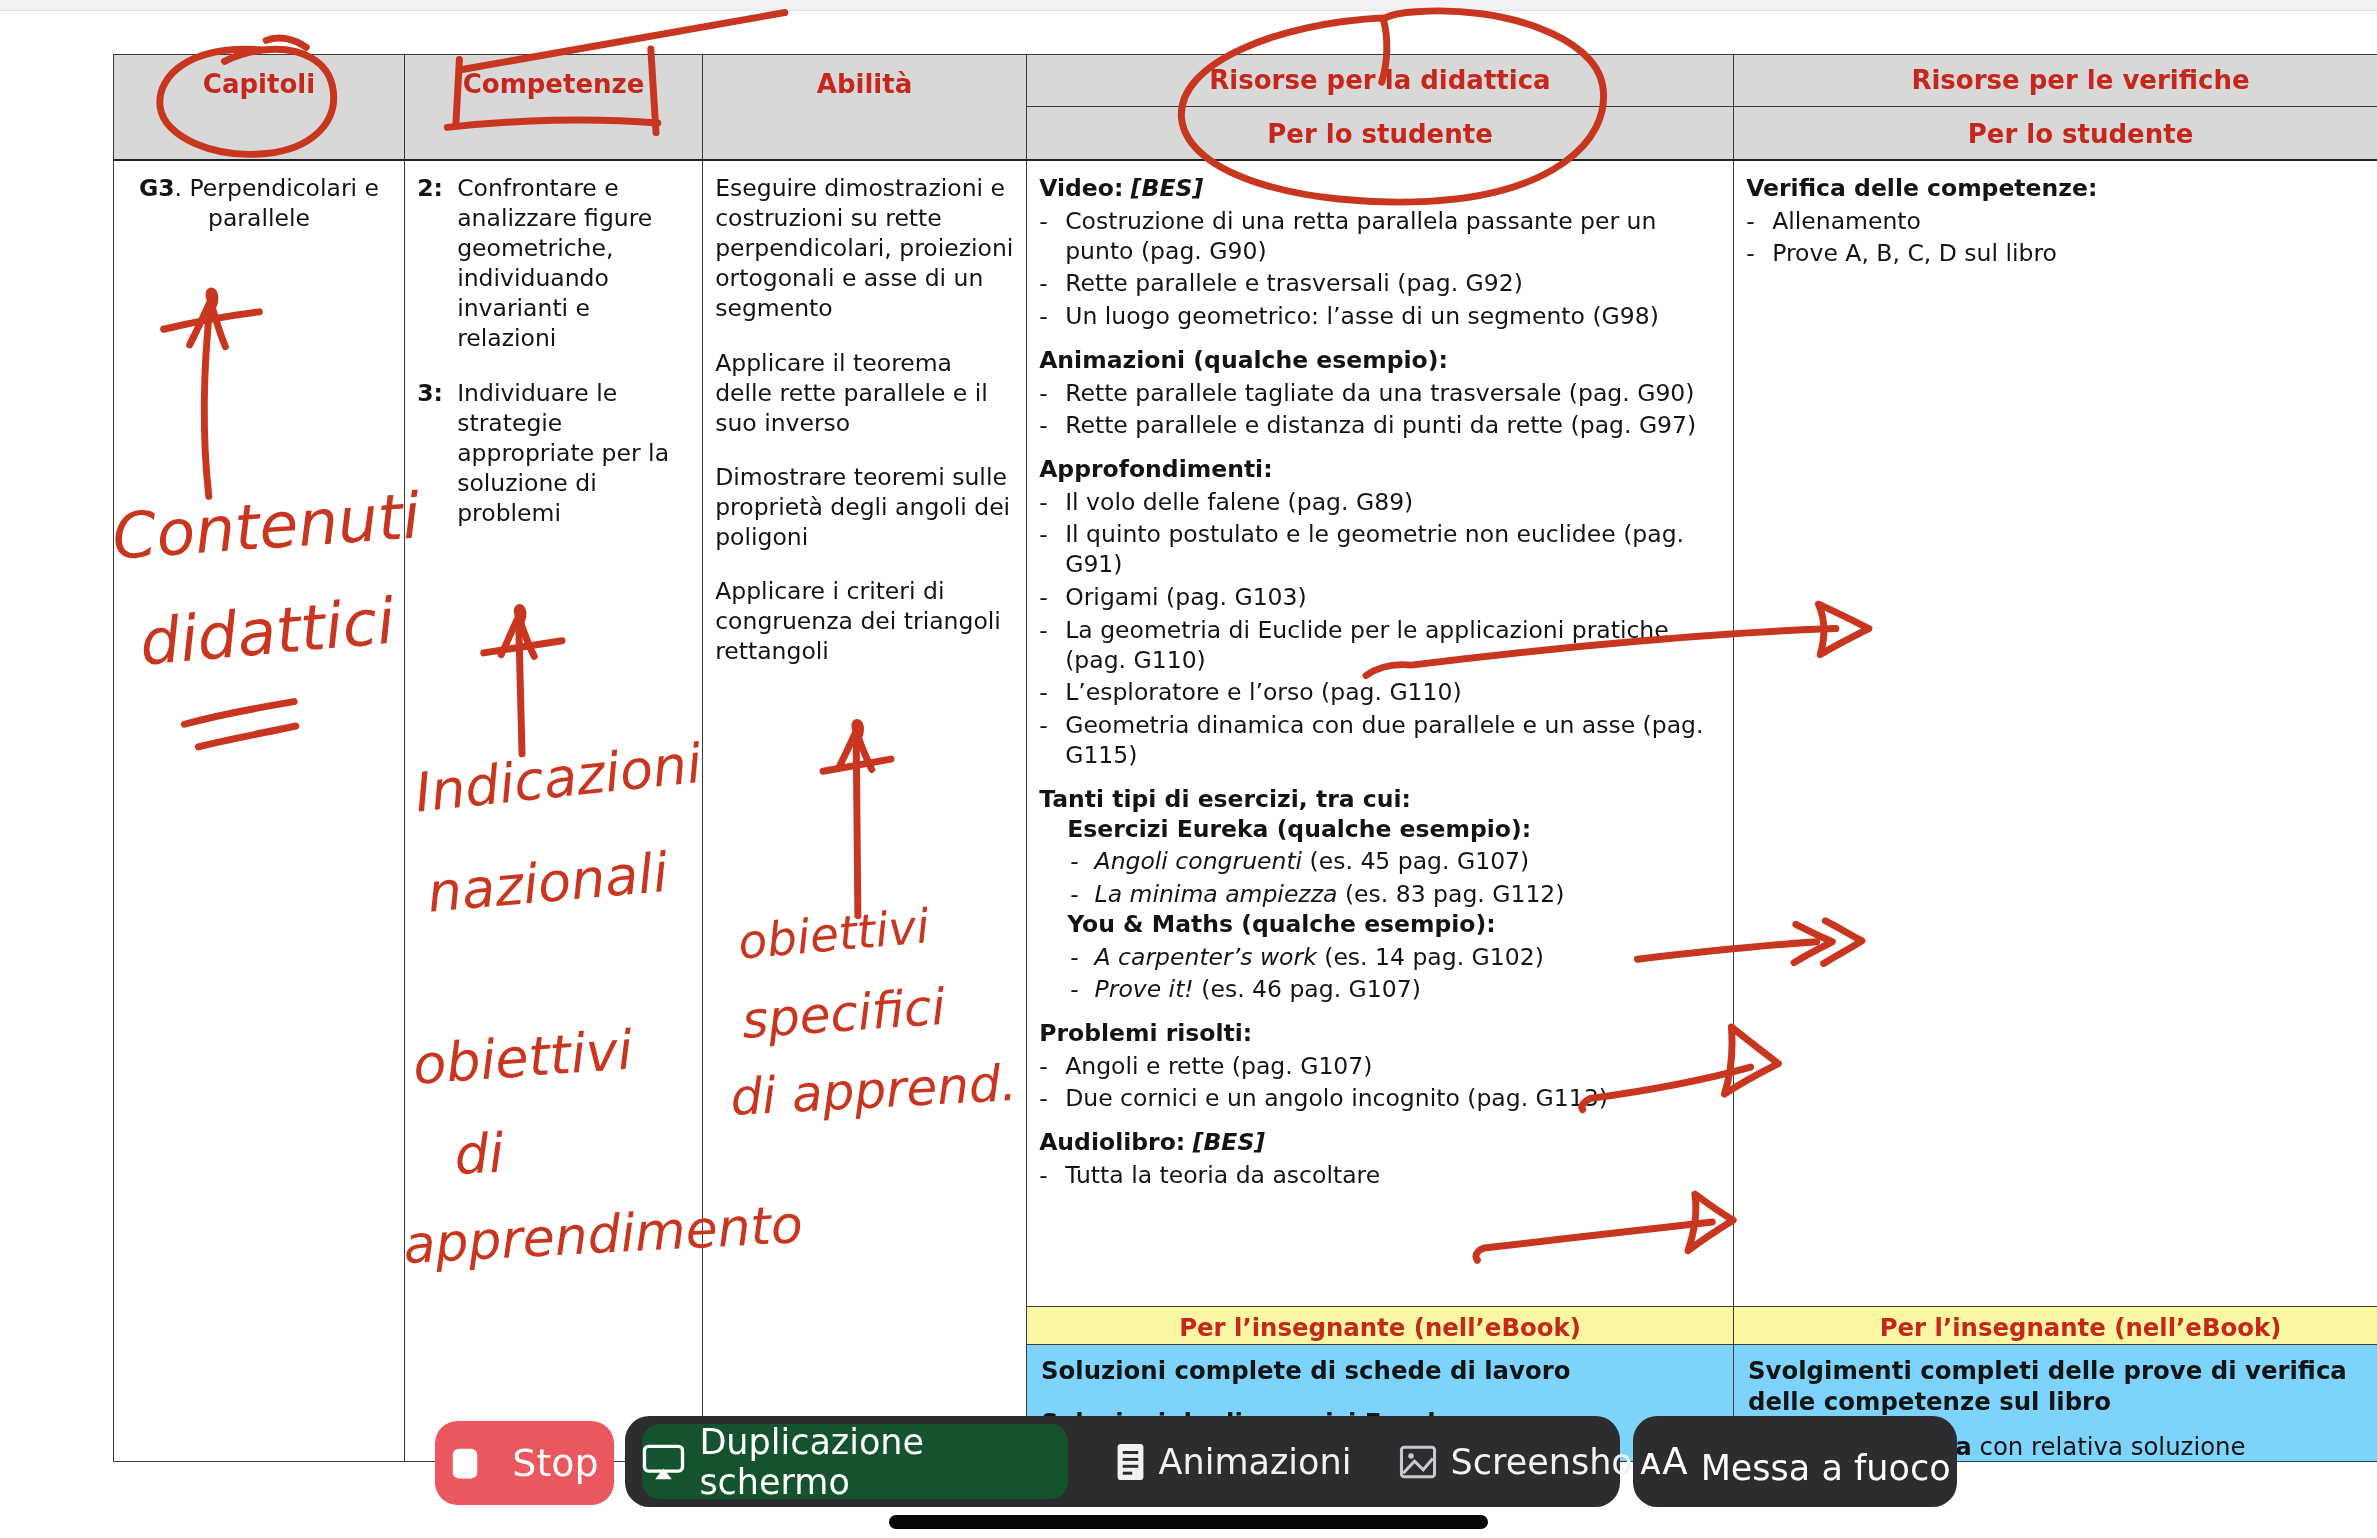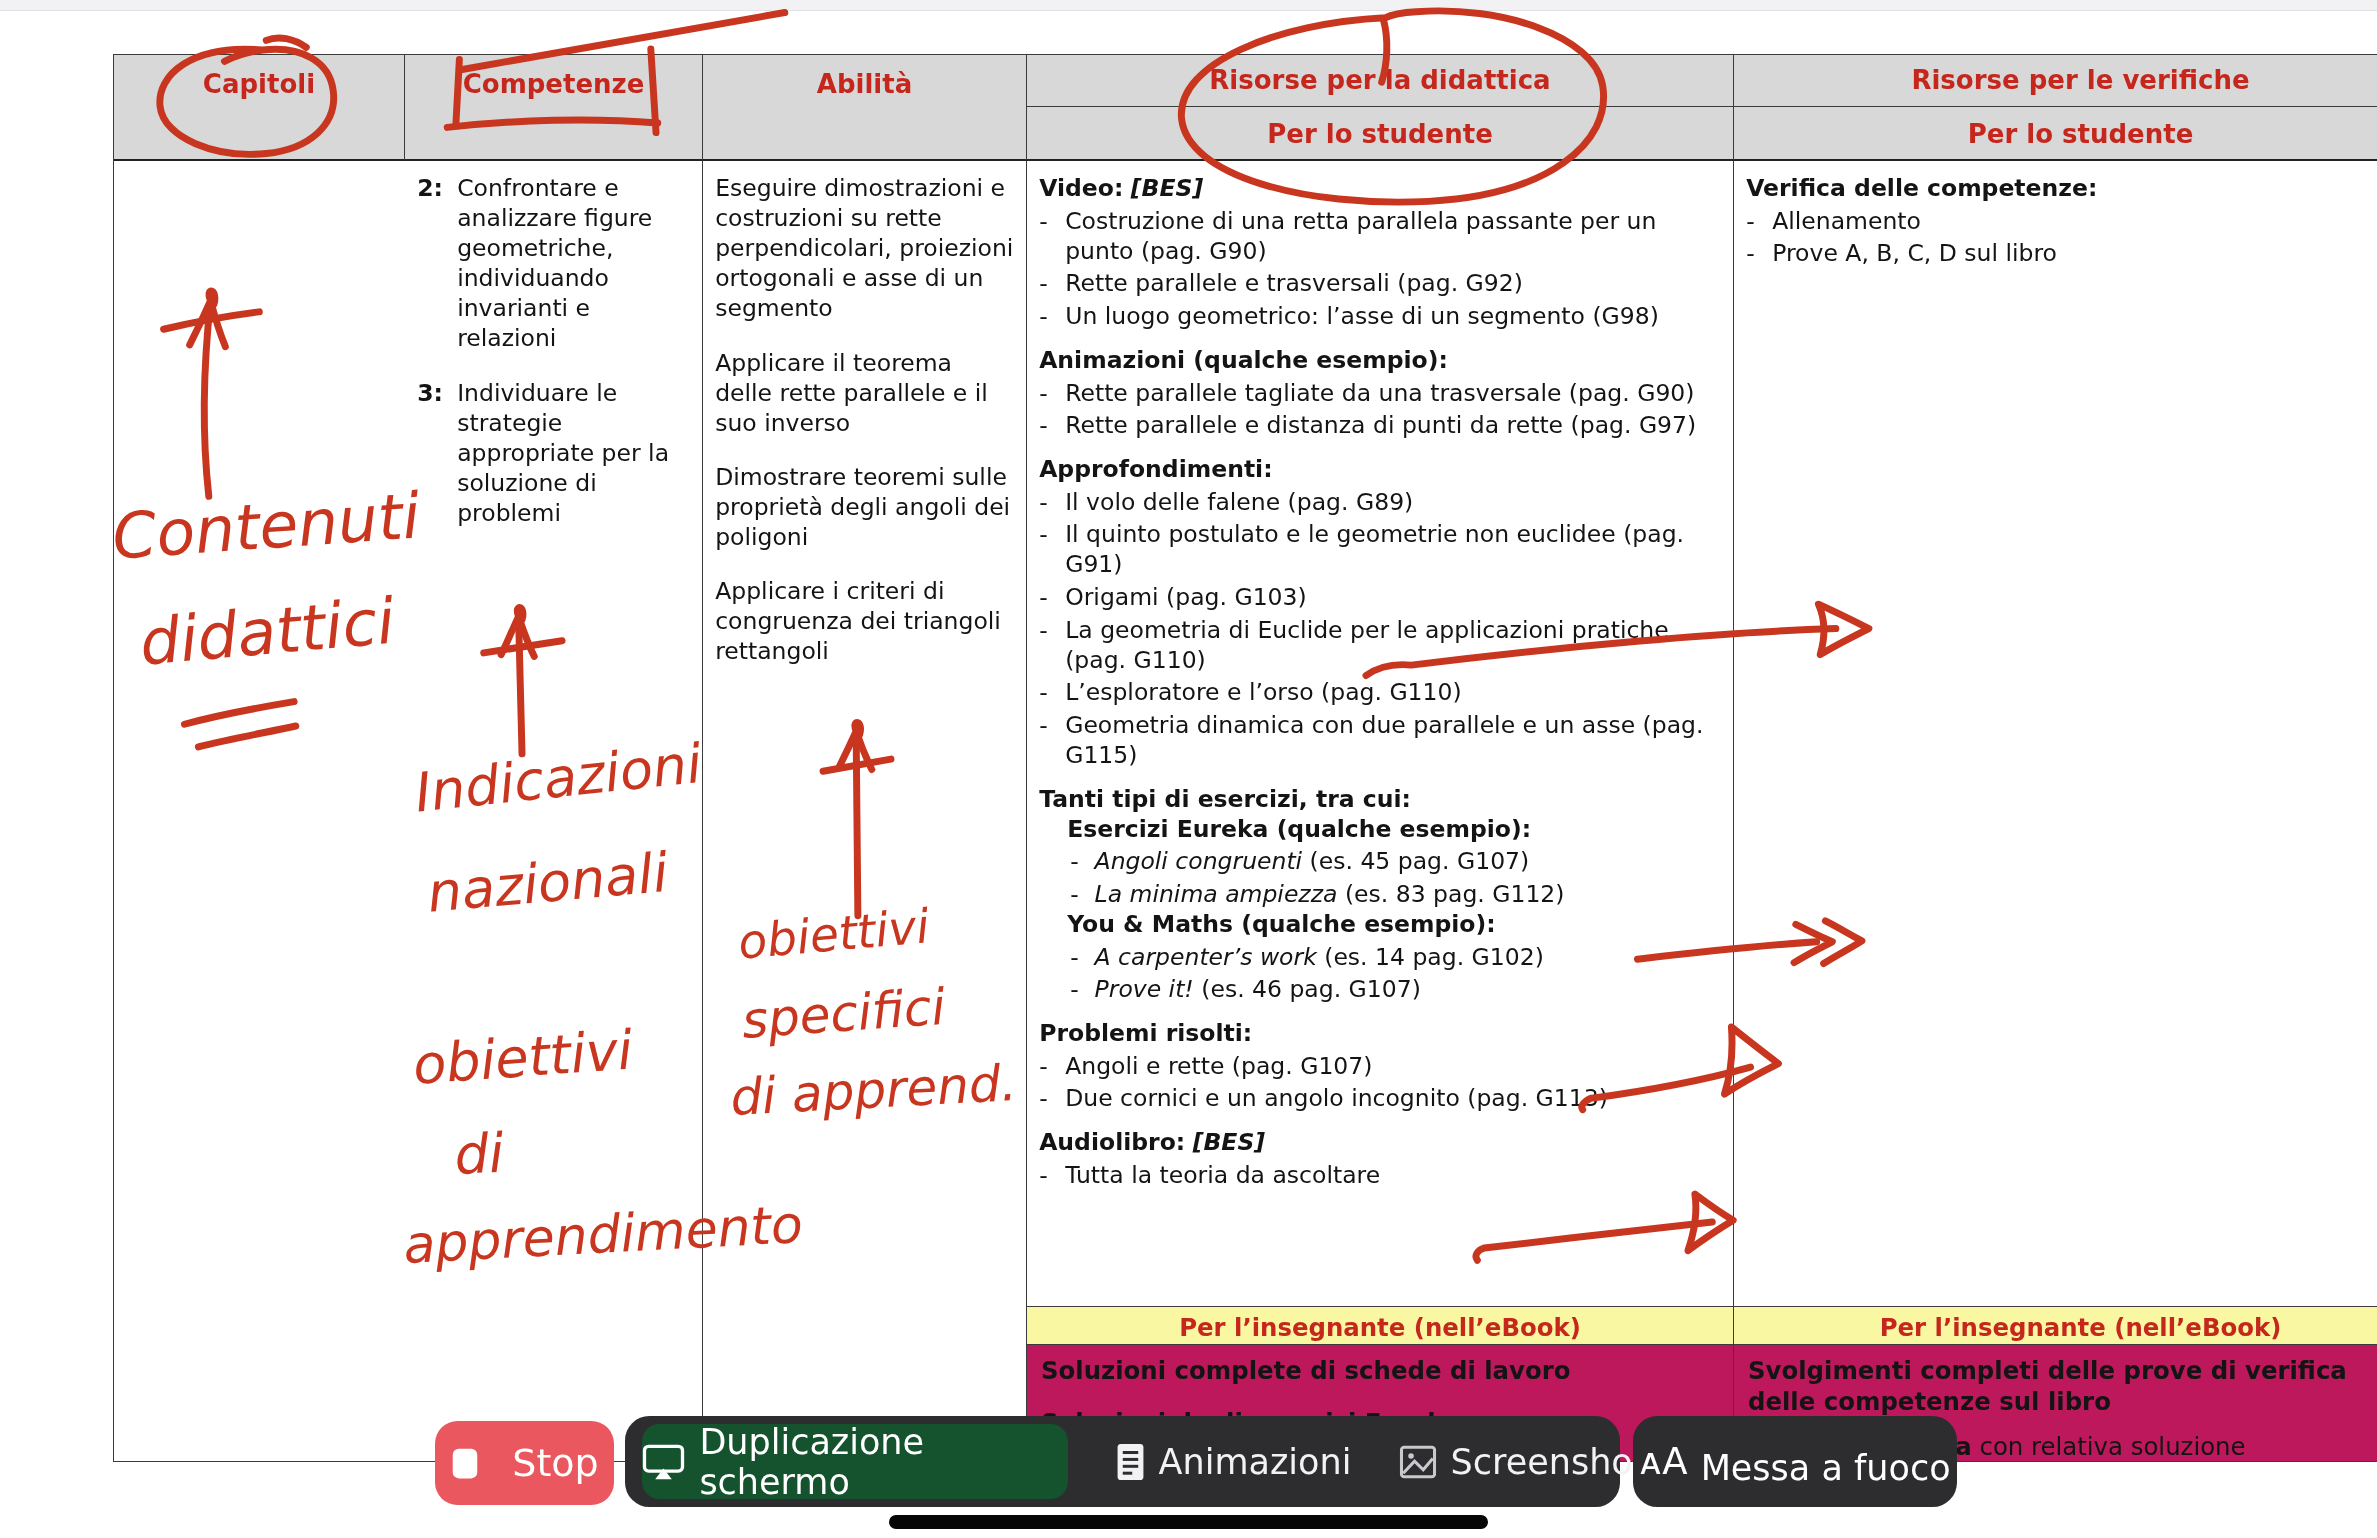--- a/index.html
+++ b/index.html
@@ -28,21 +28,21 @@
   .sec{margin-top:14px;}
   .li{display:flex;margin-top:2.6px;}
   .li .d{flex:0 0 26px;}
   .subhead{padding-left:28px;}
   .subli{display:flex;padding-left:31px;margin-top:2.6px;}
   .subli .d{flex:0 0 24.4px;}
   .citem{display:flex;margin-bottom:24.4px;}
   .citem .num{flex:0 0 40px;font-weight:bold;}
   .ab-p{margin:0 0 24.4px 0;}
   .yhead{background:#faf7a2;color:#c6271c;font-weight:bold;font-size:24.4px;text-align:center;padding-top:6.1px;}
-  .ybody{background:#be185d;padding:10.4px 14px;font-size:24.4px;line-height:31px;}
+  .ybody{background:#7dd3fc;padding:10.4px 14px;font-size:24.4px;line-height:31px;}
   .ybody .line1{font-weight:bold;margin-bottom:21px;}
   .ybody .line2{font-weight:bold;}
   .ybody .p2{margin-top:14px;}
 
   
   .penlayer{position:absolute;left:0;top:0;width:2377px;height:1539px;z-index:4;pointer-events:none;}
   .hw{position:absolute;color:#c9361f;font-style:italic;white-space:nowrap;z-index:4;
       font-family:"DejaVu Sans",sans-serif;transform-origin:left top;}
 
   
@@ -66,20 +66,23 @@
 <div class="doc-table">
 
   <div class="cell hd hdMerge"><span>Capitoli</span></div>
   <div class="cell hd hdMerge"><span>Competenze</span></div>
   <div class="cell hd hdMerge"><span>Abilità</span></div>
   <div class="cell hd hdTop" style="grid-column:4;"><span>Risorse per la didattica</span></div>
   <div class="cell hd hdTop noR" style="grid-column:5;"><span>Risorse per le verifiche</span></div>
   <div class="cell hd hdSub" style="grid-column:4;"><span>Per lo studente</span></div>
   <div class="cell hd hdSub noR" style="grid-column:5;"><span>Per lo studente</span></div>
 
+  <div class="cell bodyTall cellPad center" style="grid-column:1;">
+    <span class="b">G3</span><span>. Perpendicolari e parallele</span>
+  </div>
 
   <div class="cell bodyTall cellPad" style="grid-column:2;">
     <div class="citem">
       <span class="num">2:</span>
       <span>Confrontare e analizzare figure geometriche, individuando invarianti e relazioni</span>
     </div>
     <div class="citem">
       <span class="num">3:</span>
       <span>Individuare le strategie appropriate per la soluzione di problemi</span>
     </div>

